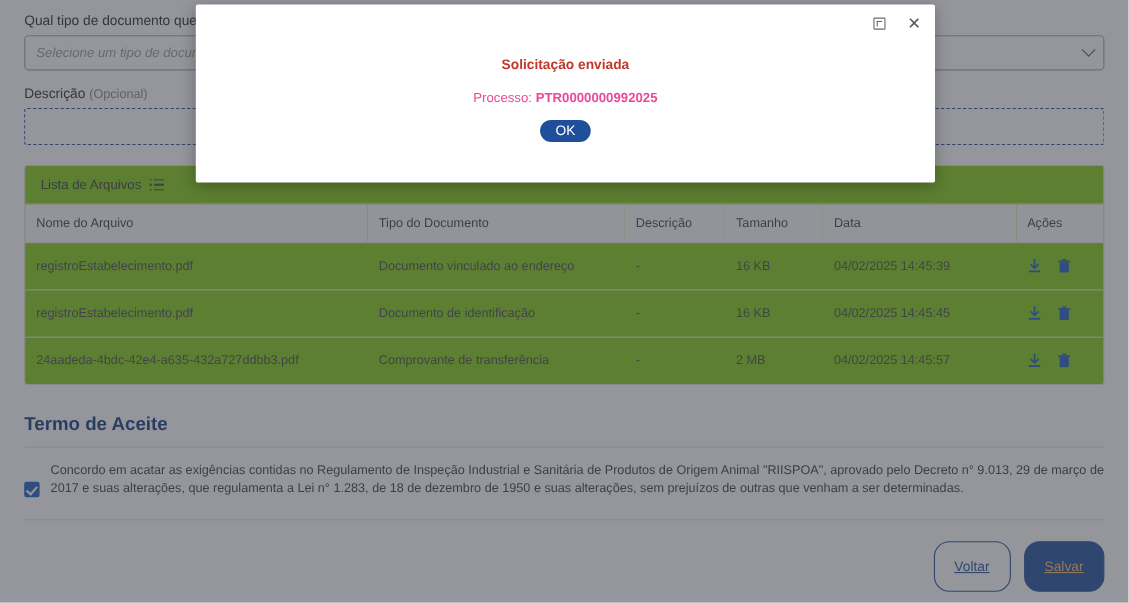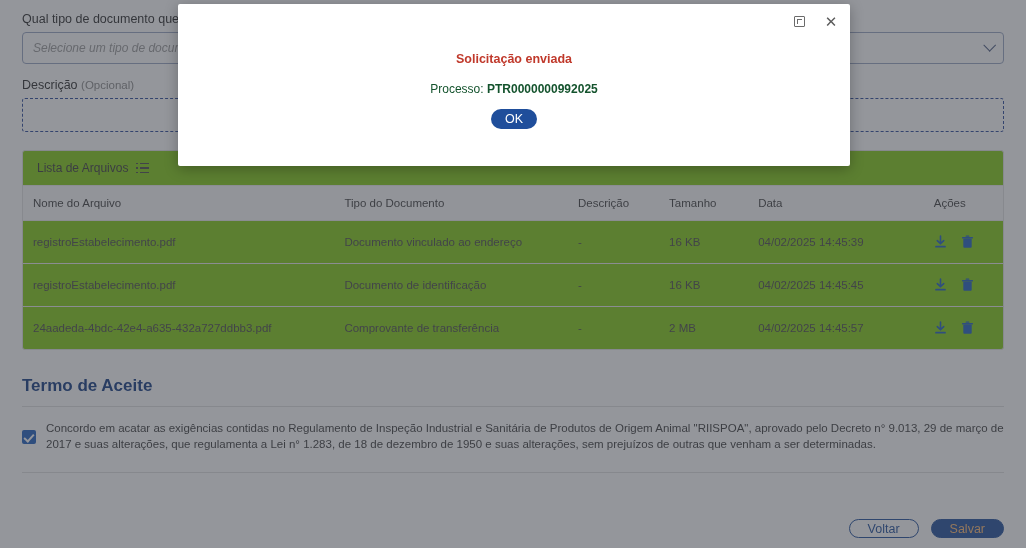--- a/index.html
+++ b/index.html
@@ -140,21 +140,21 @@
     font-size: 17px;
     color: #123a82;
     font-weight: bold;
   }
   .termo-sep {
     border-top: 1px solid #e1e1e1;
     margin-bottom: 14px;
   }
   .termo-row {
     display: flex;
-    align-items: center;
+    align-items: flex-end;
     gap: 10px;
   }
   .chk {
     width: 14px; height: 14px;
     background: #1f5fbf;
     border-radius: 2px;
     position: relative;
     flex: 0 0 auto;
     margin-top: 1px;
   }
@@ -180,29 +180,30 @@
   
   .footer {
     position: absolute;
     right: 22px;
     bottom: 10px;
     display: flex;
     gap: 12px;
   }
   .btn {
     min-width: 68px;
-    height: 19px;
+    height: 46px;
     border-radius: 14px;
     font-size: 12.5px;
     display: inline-flex;
     align-items: center;
     justify-content: center;
     padding: 0 18px;
     cursor: pointer;
     border: 1px solid #1f4e9b;
+    text-decoration: underline;
   }
   .btn-outline { background: #fff; color: #1f4e9b; }
   .btn-primary { background: #1f4e9b; color: #fdba74; border-color: #1f4e9b; text-align: center; }
 
   
   .overlay {
     position: absolute;
     inset: 0;
     background: rgba(60,64,72,0.55);
     z-index: 10;
@@ -251,21 +252,21 @@
     padding: 48px 0 0 0;
     text-align: center;
   }
   .m-title {
     color: #c0392b;
     font-size: 12.5px;
     font-weight: bold;
     margin-bottom: 16px;
   }
   .m-proc {
-    color: #14532d;
+    color: #ec4899;
     font-size: 12px;
     margin-bottom: 13px;
   }
   .m-proc b { font-weight: bold; }
   .m-note {
     color: #2f6fd0;
     font-size: 11.5px;
     margin-bottom: 16px;
   }
   .m-ok {

